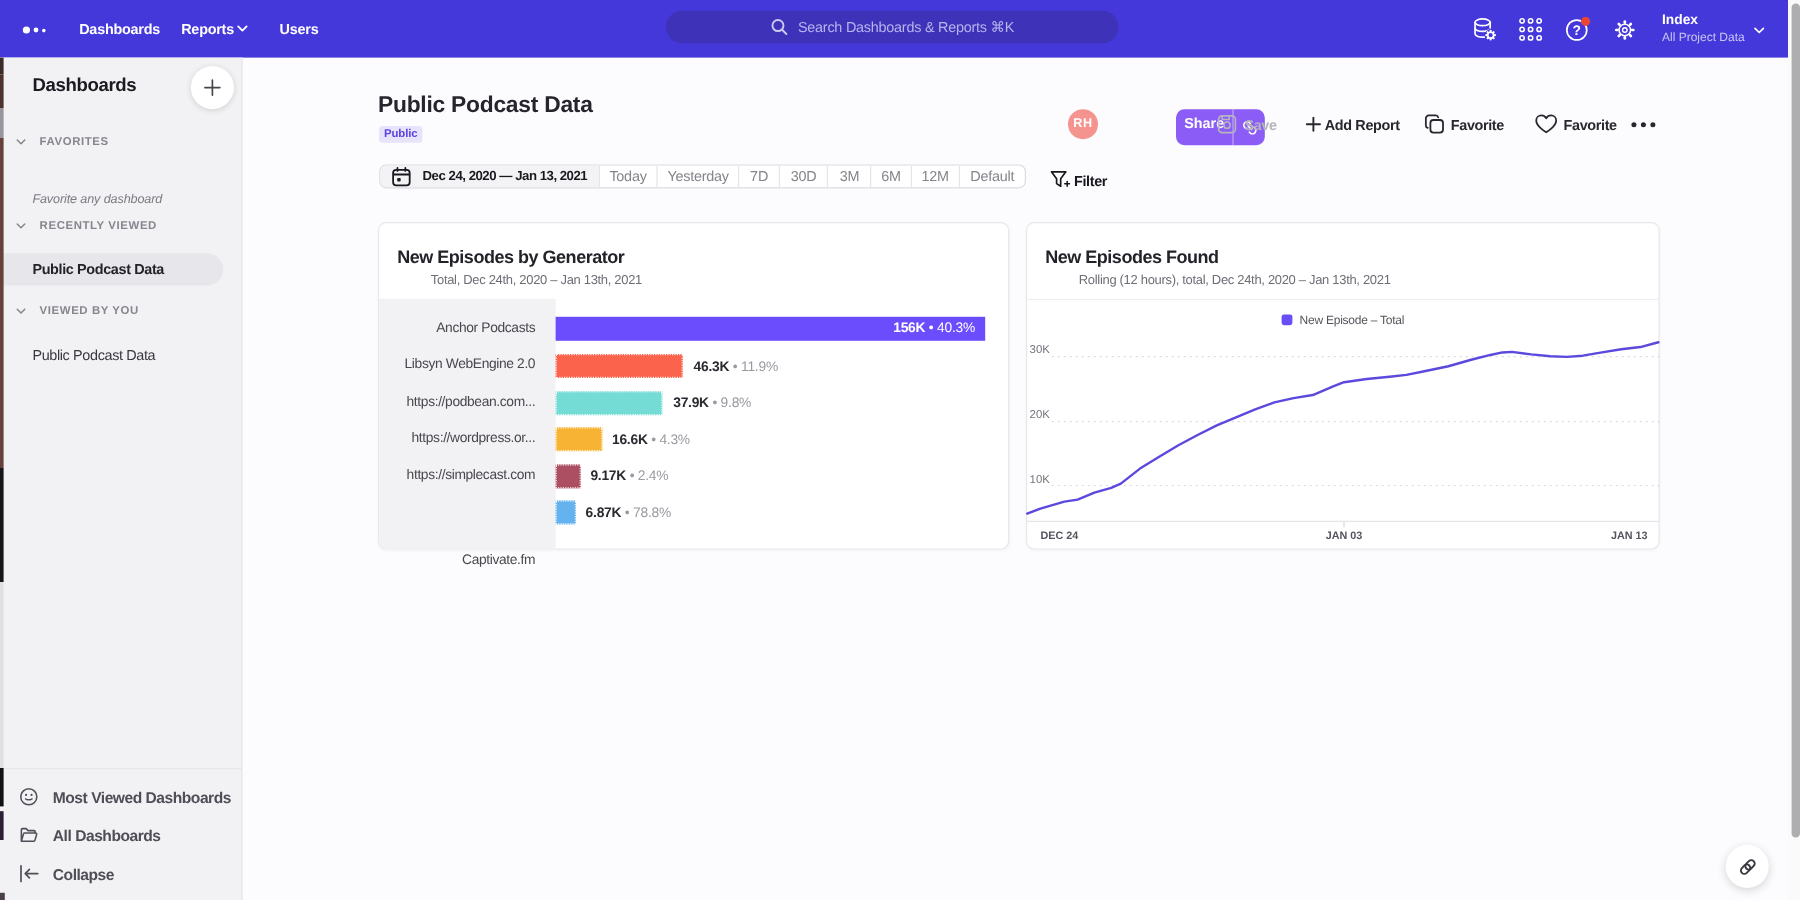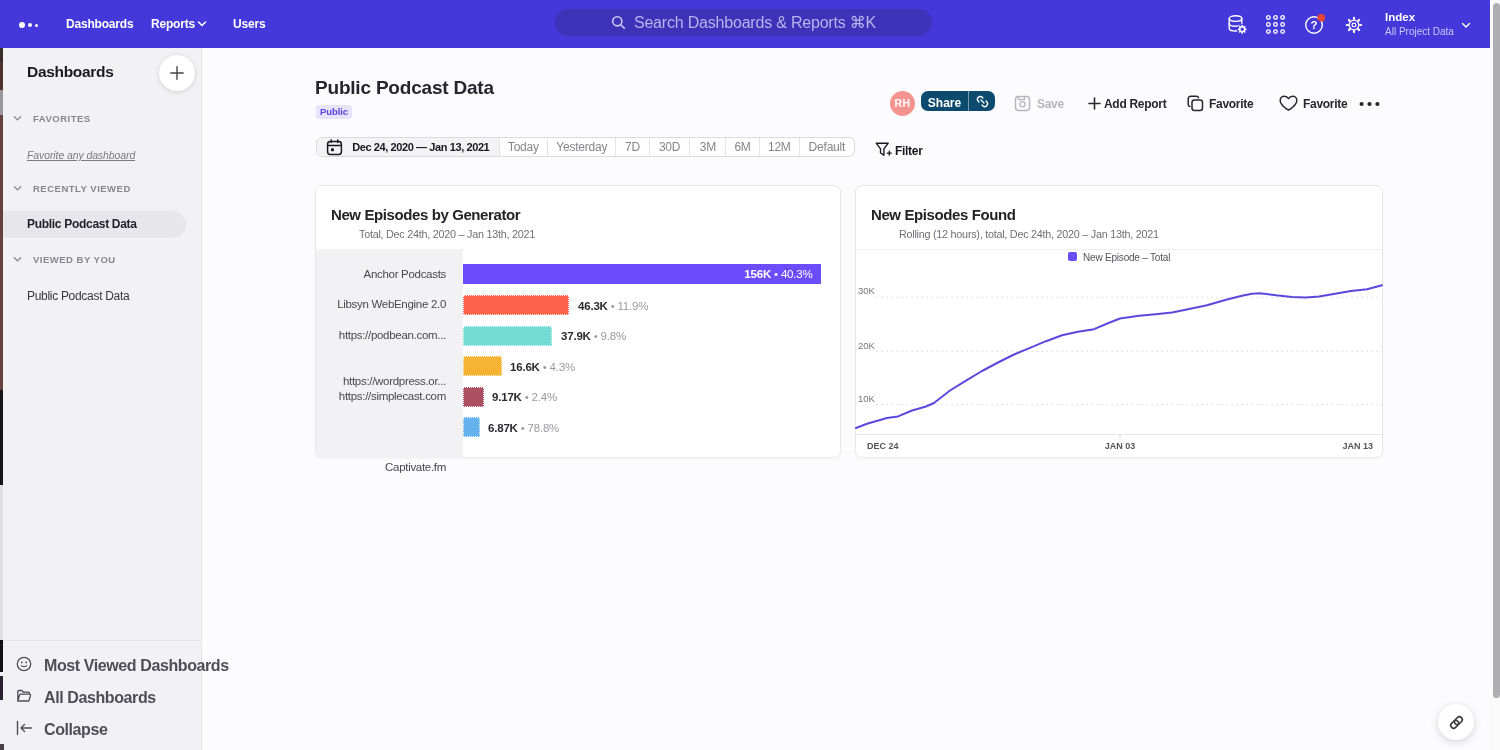--- a/index.html
+++ b/index.html
@@ -4,46 +4,46 @@
 <style>
   * { margin:0; padding:0; box-sizing:border-box; }
   html,body { width:1500px; height:750px; overflow:hidden; font-family:"Liberation Sans", sans-serif; background:#fcfbfd; }
   #canvas { position:relative; width:1500px; height:750px; }
 
   
   #topbar { position:absolute; left:0; top:0; width:1490px; height:48px; background:#4438db; }
   .dot { position:absolute; border-radius:50%; background:#fff; }
   .navlink { position:absolute; top:0; height:48px; line-height:48px; color:#ffffff; font-size:12px; font-weight:700; letter-spacing:-.2px; }
   #search { position:absolute; left:555px; top:9px; width:377px; height:27px; border-radius:13.5px; background:#3e32b8; display:flex; align-items:center; justify-content:center; }
-  #search span { color:#b9b3ee; font-size:16px; letter-spacing:-.2px; margin-left:8px; }
+  #search span { color:#b9b3ee; font-size:12px; letter-spacing:-.2px; margin-left:8px; }
   .tico { position:absolute; top:14px; }
   #proj { position:absolute; left:1385px; color:#fff; }
   #proj .l1 { font-size:11.5px; font-weight:700; line-height:15px; }
   #proj .l2 { font-size:10px; color:#cac6f1; line-height:14px; }
 
   
   #sidebar { position:absolute; left:0; top:48px; width:202px; height:702px; background:#f2f1f4; border-right:1px solid #e5e4e8; }
   #sbtitle { position:absolute; left:27px; top:15px; font-size:15.5px; font-weight:700; color:#1b1a20; letter-spacing:-.3px; }
   #plusbtn { position:absolute; left:159px; top:7px; width:36px; height:36px; border-radius:50%; background:#fff; box-shadow:0 1px 5px rgba(0,0,0,.14); }
   .sechead { position:absolute; left:33px; font-size:9.5px; font-weight:700; letter-spacing:.5px; color:#87868e; }
   .chev { position:absolute; left:13px; width:9px; height:9px; }
-  #favhint { position:absolute; left:27px; top:101px; font-style:italic; font-size:10.5px; letter-spacing:-.1px; color:#7b7a82;text-decoration:underline; }
+  #favhint { position:absolute; left:27px; top:112px; font-style:italic; font-size:10.5px; letter-spacing:-.1px; color:#7b7a82; }
   #selpill { position:absolute; left:0; top:162.5px; width:186px; height:27px; background:#e7e6ea; border-radius:0 13.5px 13.5px 0; }
   .sbitem { position:absolute; left:27px; font-size:12px; letter-spacing:-.3px; color:#39383f; white-space:nowrap; }
   #sbdivider { position:absolute; left:0; top:592px; width:201px; height:1px; background:#e6e5e9; }
-  .sbbot { position:absolute; left:44px; font-size:16px; font-weight:700; letter-spacing:-.4px; color:#4f4e57; white-space:nowrap; }
+  .sbbot { position:absolute; left:44px; font-size:13px; font-weight:700; letter-spacing:-.4px; color:#4f4e57; white-space:nowrap; }
   .sbico { position:absolute; left:16px; }
 
   
   #pagetitle { position:absolute; left:315px; top:77px; font-size:19px; font-weight:700; color:#26252e; letter-spacing:-.2px; }
   #badge { position:absolute; left:316px; top:104.5px; font-size:9.5px; font-weight:700; letter-spacing:-.1px; color:#5b43e0; background:#e7e3fb; border-radius:3px; padding:1.5px 4px 2px; }
 
   
   #avatar { position:absolute; left:890px; top:91px; width:25px; height:25px; border-radius:50%; background:#f5938f; color:#fff; font-size:10.5px; font-weight:700; text-align:center; line-height:25px; letter-spacing:.5px; }
-  #sharebtn { position:absolute; left:921px; top:91px; width:74px; height:20px; border-radius:7px; background:#0c4a6e; display:flex; }
+  #sharebtn { position:absolute; left:980px; top:91px; width:74px; height:30px; border-radius:7px; background:#8b5cf6; display:flex; }
   #sharebtn .s1 { width:48px; text-align:center; color:#fff; font-size:12px; font-weight:700; line-height:25px; border-right:1px solid rgba(255,255,255,.45); }
   #sharebtn .s2 { flex:1; display:flex; align-items:center; justify-content:center; }
   .actlbl { position:absolute; top:96.5px; font-size:12px; font-weight:700; letter-spacing:-.3px; color:#28272e; }
   .actico { position:absolute; }
 
   
   #datebar { position:absolute; left:316px; top:137px; height:20px; display:flex; border:1px solid #dbdadf; border-radius:6px; overflow:hidden; background:#fff; }
   #datebar .cell { height:100%; display:flex; align-items:center; justify-content:center; font-size:12px; letter-spacing:-.2px; color:#85848b; border-left:1px solid #e5e4e8; white-space:nowrap; }
   #datebar .cell.first { border-left:none; background:#f3f2f5; color:#19181e; font-weight:700; font-size:11px; letter-spacing:-.4px; }
   #filterlbl { position:absolute; left:895px; top:143.5px; font-size:12px; font-weight:700; letter-spacing:-.3px; color:#19181e; }
@@ -56,21 +56,21 @@
   
   #labelcol { position:absolute; left:0; top:63px; width:146.5px; height:209px; background:#f2f1f4; border-radius:0 0 0 7px; }
   .blabel { position:absolute; width:130px; text-align:right; font-size:11.5px; letter-spacing:-.3px; color:#49484f; white-space:nowrap; }
   .bar { position:absolute; left:147px; height:20px; }
   .bval { position:absolute; font-size:11.5px; letter-spacing:-.2px; white-space:nowrap; }
   .bval b { color:#2a2930; }
   .bval span { color:#9a99a1; }
 
   
   #c2divider { position:absolute; left:0; top:63px; width:100%; height:1px; background:#efeef2; }
-  #legend { position:absolute; left:212px; top:66px; display:flex; align-items:flex-start; }
+  #legend { position:absolute; left:212px; top:76px; display:flex; align-items:flex-start; }
   #legend .sq { width:9px; height:9px; border-radius:2px; background:#6b4df5; margin-right:6px; }
   #legend .lt { font-size:10px; letter-spacing:-.2px; color:#55545c; }
 
   
   #fab { position:absolute; left:1438px; top:704px; width:36px; height:36px; border-radius:50%; background:#fff; box-shadow:0 2px 8px rgba(0,0,0,.16); display:flex; align-items:center; justify-content:center; }
   #sbtrack { position:absolute; left:1490px; top:0; width:10px; height:750px; background:#fafafa; }
   #sbthumb { position:absolute; left:1493px; top:3px; width:7px; height:695px; background:#aeadb0; border-radius:3.5px; }
   .strip { position:absolute; left:0; width:3px; }
 </style>
 </head>
@@ -263,21 +263,21 @@
     </svg>
   <div id="filterlbl">Filter</div>
 
   <div class="card" style="left:315px; width:526px;">
     <div class="ctitle">New Episodes by Generator</div>
     <div class="csub">Total, Dec 24th, 2020 – Jan 13th, 2021</div>
     <div id="labelcol"></div>
     <div class="blabel" style="top:81.6px;">Anchor Podcasts</div>
     <div class="blabel" style="top:112.4px;">Libsyn WebEngine 2.0</div>
     <div class="blabel" style="top:142.9px;">https://podbean.com...</div>
-    <div class="blabel" style="top:173.4px;margin-top:16px;">https://wordpress.or...</div>
+    <div class="blabel" style="top:173.4px;">https://wordpress.or...</div>
     <div class="blabel" style="top:204.1px;">https://simplecast.com</div>
     <div class="blabel" style="top:234.6px;margin-top:40px;">Captivate.fm</div>
     <div class="bar" style="top:78.4px; width:357.5px; background:#6b4dfd; color:#fff; font-size:11.5px; letter-spacing:-.2px; text-align:right; line-height:20px; padding-right:8px;"><b>156K</b> • 40.3%</div>
     <div class="bar" style="top:109.2px; width:106px; background:#fc634d; border:1px dotted rgba(255,255,255,.9);"></div>
     <div class="bar" style="top:139.7px; width:89px; background:#75dbd5; border:1px dotted rgba(255,255,255,.9);"></div>
     <div class="bar" style="top:170.2px; width:39px; background:#f7b434; border:1px dotted rgba(255,255,255,.9);"></div>
     <div class="bar" style="top:200.9px; width:21px; background:#ad4f63; border:1px dotted rgba(255,255,255,.9);"></div>
     <div class="bar" style="top:231.4px; width:17px; background:#64b3ef; border:1px dotted rgba(255,255,255,.9);"></div>
     <div class="bval" style="left:262px; top:113.7px;"><b>46.3K</b> <span>• 11.9%</span></div>
     <div class="bval" style="left:245px; top:144.2px;"><b>37.9K</b> <span>• 9.8%</span></div>

